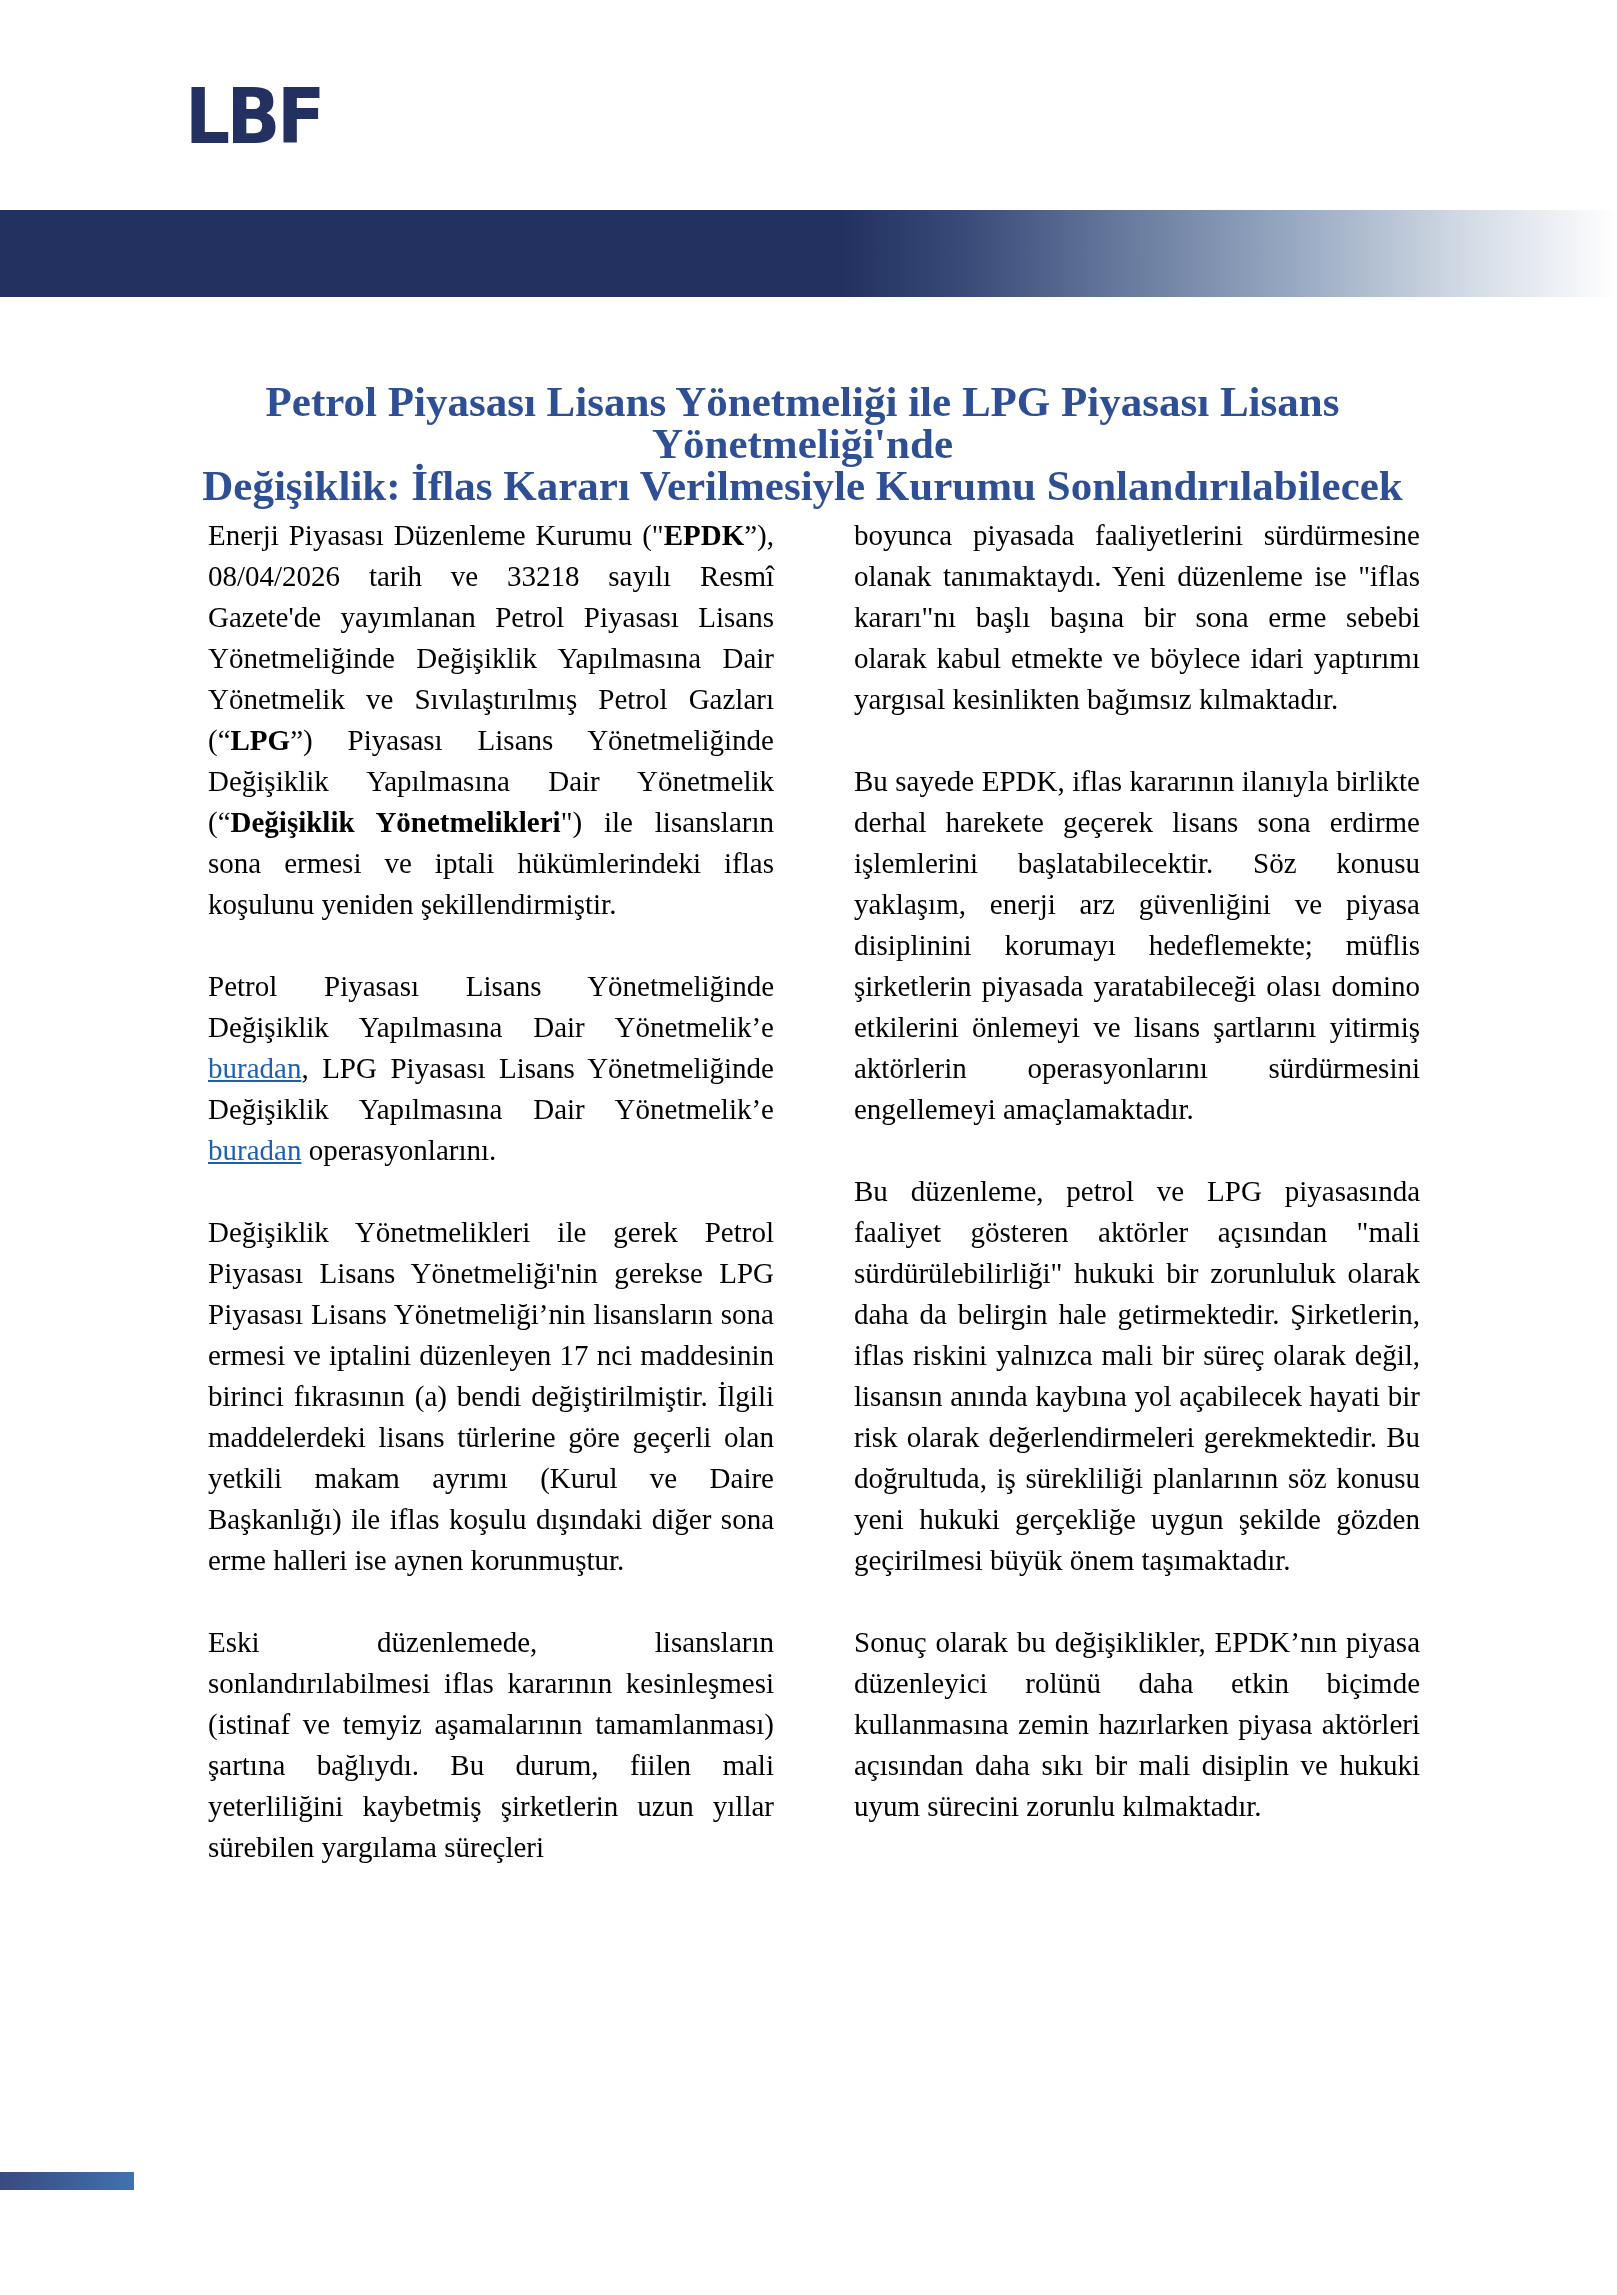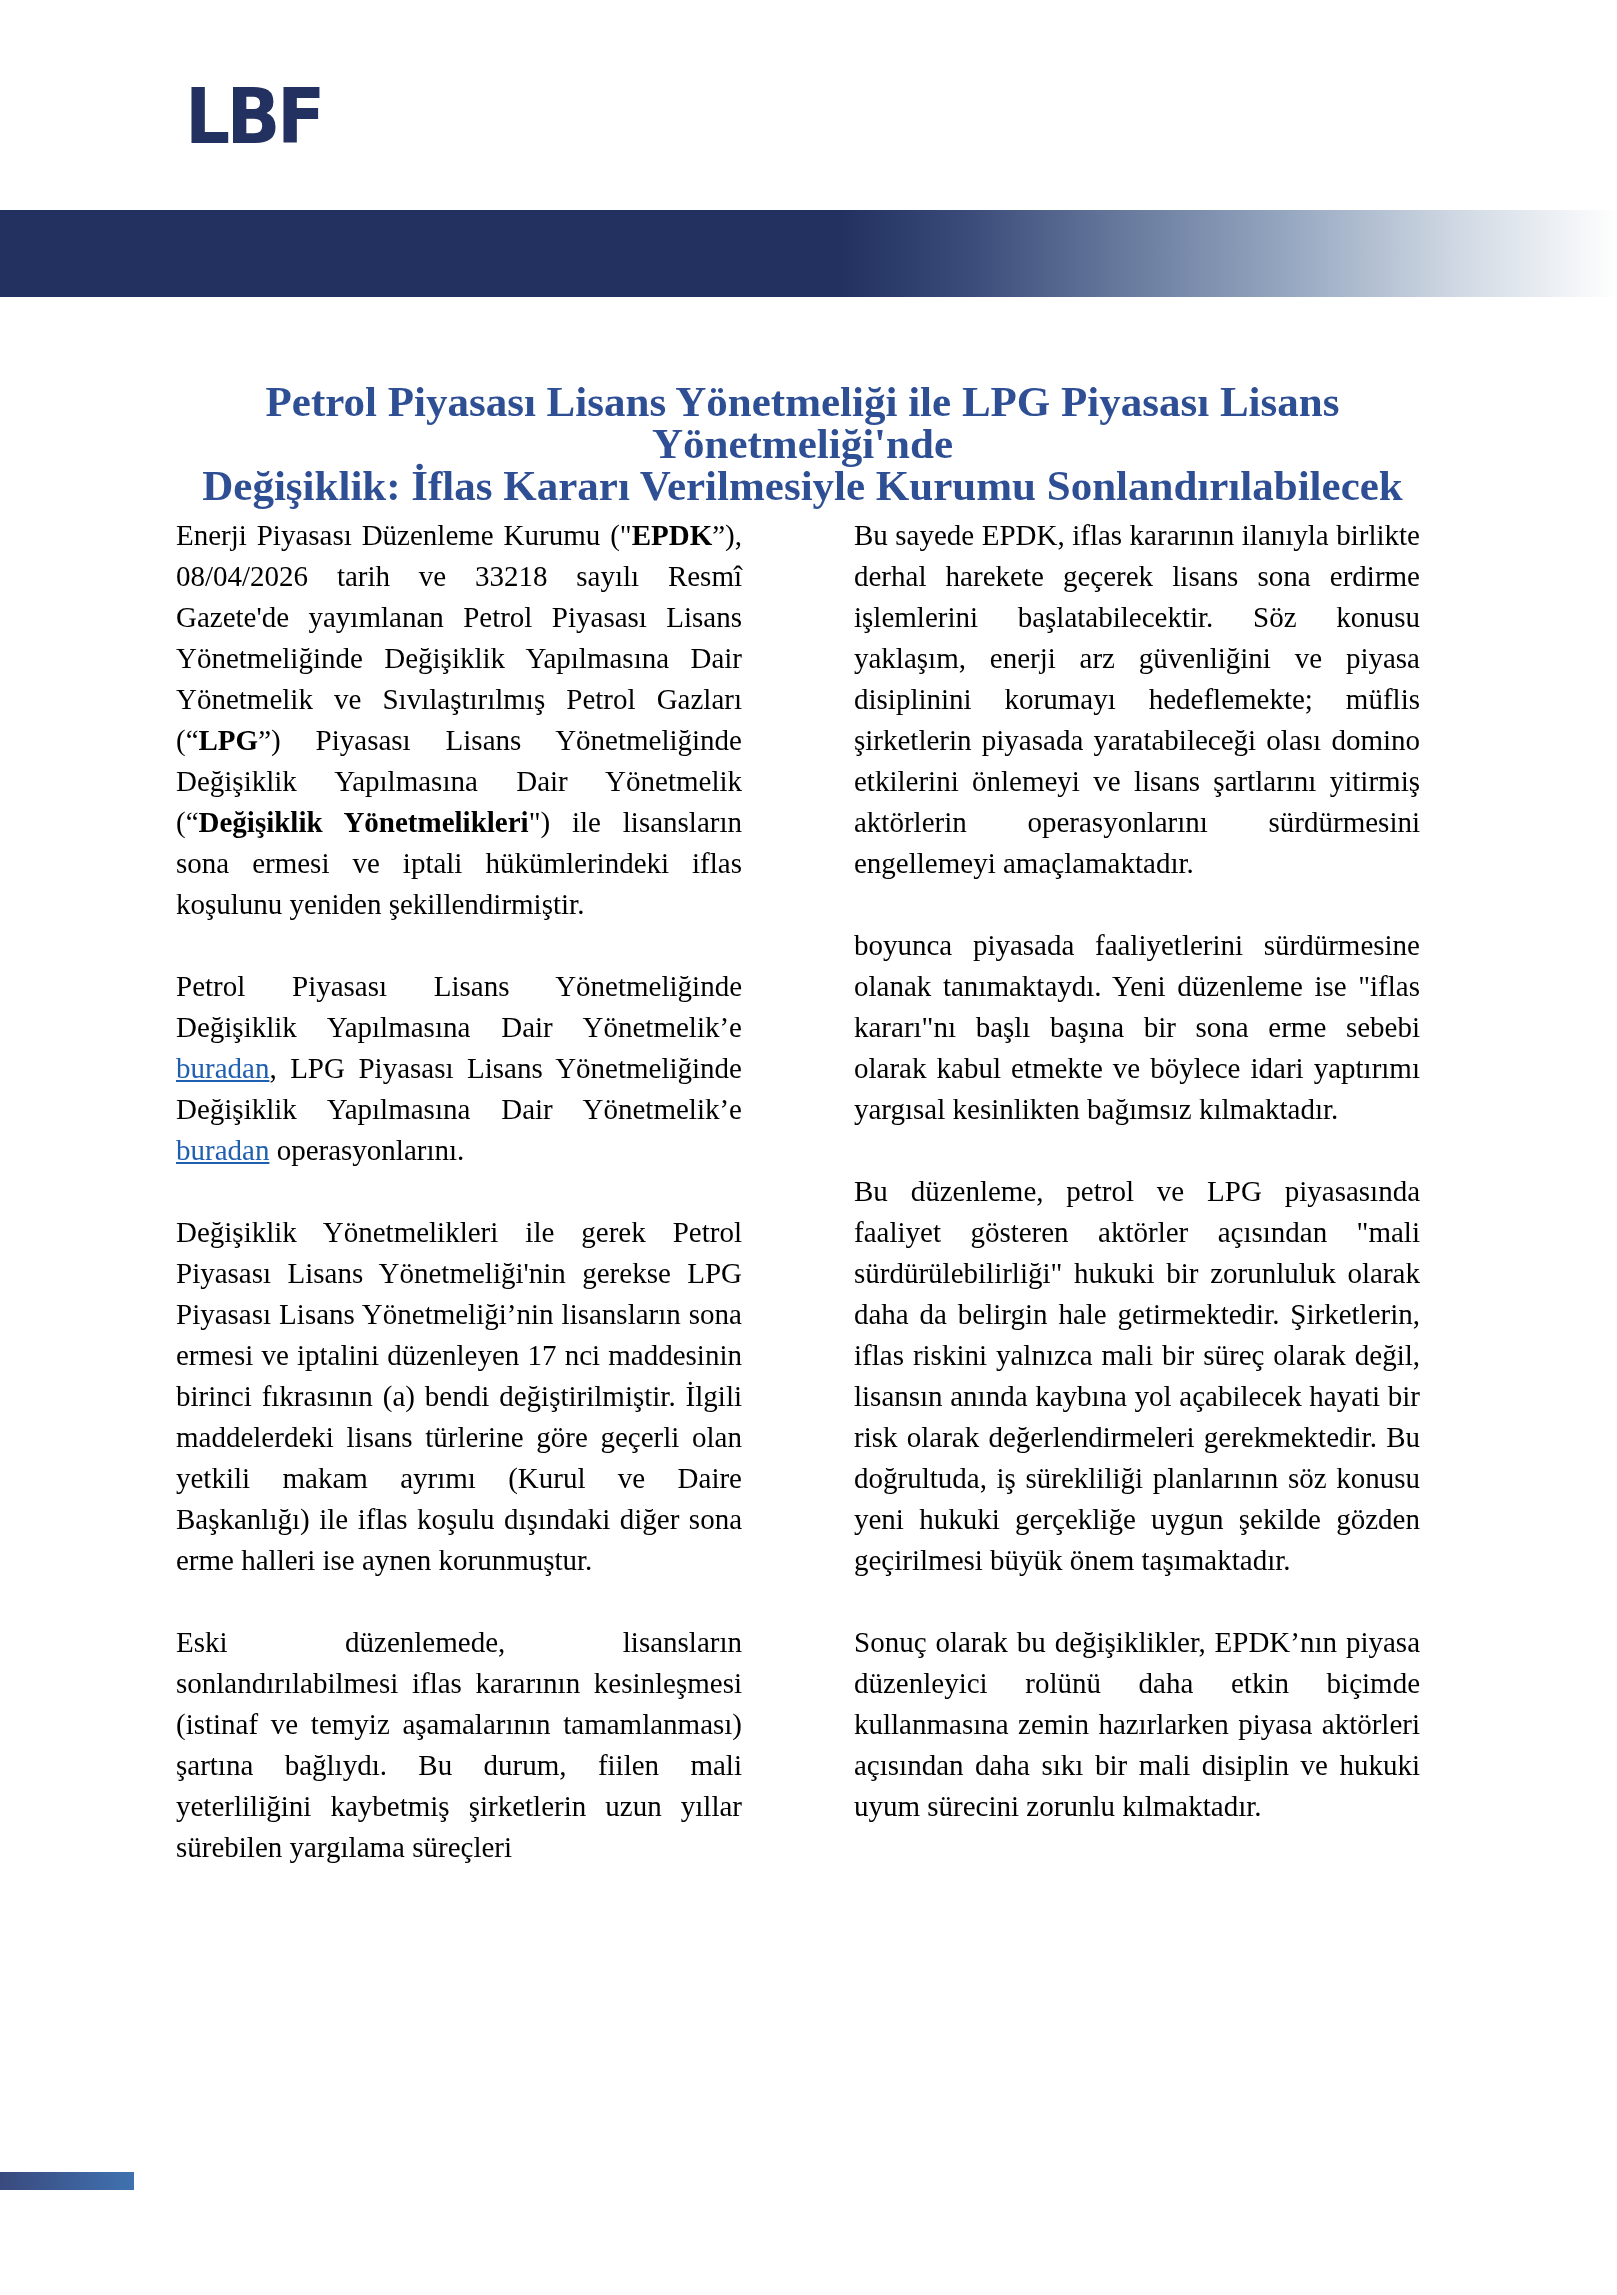--- a/index.html
+++ b/index.html
@@ -5,21 +5,21 @@
   html, body { margin: 0; padding: 0; background: #ffffff; }
   body { width: 1618px; height: 2295px; position: relative; overflow: hidden; }
   .logo { position: absolute; left: 185px; top: 72px; height: 72px; display: flex; align-items: baseline; font-family: "DejaVu Sans", sans-serif; }
   .logo .lbf { font-size: 77px; font-weight: 900; color: #22315f; letter-spacing: -3.9px; transform: scaleX(0.92); transform-origin: left; display: inline-block; margin-right: -2.6px; }
   .logo .partners { font-size: 77px; font-weight: 400; color: #6b78a8; letter-spacing: -1.3px; }
   .banner { position: absolute; left: 0; top: 210px; width: 1618px; height: 87px;
     background: linear-gradient(to right, #22315f 0%, #22315f 52%, #3b4c7a 60%, #6a7c9f 70%, #98a9c2 80%, #cfd8e3 90%, #ffffff 100%); }
   .title { position: absolute; left: 157px; width: 1291px; top: 381px; text-align: center;
     font-family: "Liberation Serif", serif; font-weight: 700; color: #2f4f95; font-size: 43px; line-height: 42px; }
   .col { position: absolute; top: 515px; width: 566px; font-family: "Liberation Serif", serif; font-size: 29px; line-height: 41px; color: #000; text-align: justify; }
-  .col.left { left: 176px; }
+  .col.left { left: 208px; }
   .col.right { left: 854px; }
   .col p { margin: 0 0 41px 0; }
   .col b { font-weight: 700; }
   .link { color: #1f5fb0; text-decoration: underline; }
   .footer-bar { position: absolute; left: 0; top: 2172px; width: 134px; height: 17.6px;
     background: linear-gradient(to right, #3a4a7e, #3f72b0); }
 </style>
 </head>
 <body>
 
@@ -35,20 +35,20 @@
 </div>
 
 <div class="col left">
   <p><span>Enerji Piyasası Düzenleme Kurumu ("</span><b>EPDK</b><span>”), 08/04/2026 tarih ve 33218 sayılı Resmî Gazete'de yayımlanan Petrol Piyasası Lisans Yönetmeliğinde Değişiklik Yapılmasına Dair Yönetmelik ve Sıvılaştırılmış Petrol Gazları (“</span><b>LPG</b><span>”) Piyasası Lisans Yönetmeliğinde Değişiklik Yapılmasına Dair Yönetmelik (“</span><b>Değişiklik Yönetmelikleri</b><span>") ile lisansların sona ermesi ve iptali hükümlerindeki iflas koşulunu yeniden şekillendirmiştir.</span></p>
   <p><span>Petrol Piyasası Lisans Yönetmeliğinde Değişiklik Yapılmasına Dair Yönetmelik’e </span><a class="link">buradan</a><span>, LPG Piyasası Lisans Yönetmeliğinde Değişiklik Yapılmasına Dair Yönetmelik’e </span><a class="link">buradan</a><span> operasyonlarını.</span></p>
   <p>Değişiklik Yönetmelikleri ile gerek Petrol Piyasası Lisans Yönetmeliği'nin gerekse LPG Piyasası Lisans Yönetmeliği’nin lisansların sona ermesi ve iptalini düzenleyen 17 nci maddesinin birinci fıkrasının (a) bendi değiştirilmiştir. İlgili maddelerdeki lisans türlerine göre geçerli olan yetkili makam ayrımı (Kurul ve Daire Başkanlığı) ile iflas koşulu dışındaki diğer sona erme halleri ise aynen korunmuştur.</p>
   <p>Eski düzenlemede, lisansların sonlandırılabilmesi iflas kararının kesinleşmesi (istinaf ve temyiz aşamalarının tamamlanması) şartına bağlıydı. Bu durum, fiilen mali yeterliliğini kaybetmiş şirketlerin uzun yıllar sürebilen yargılama süreçleri</p>
 </div>
 
 <div class="col right">
+  <p>boyunca piyasada faaliyetlerini sürdürmesine olanak tanımaktaydı. Yeni düzenleme ise "iflas kararı"nı başlı başına bir sona erme sebebi olarak kabul etmekte ve böylece idari yaptırımı yargısal kesinlikten bağımsız kılmaktadır.</p>
   <p>Bu sayede EPDK, iflas kararının ilanıyla birlikte derhal harekete geçerek lisans sona erdirme işlemlerini başlatabilecektir. Söz konusu yaklaşım, enerji arz güvenliğini ve piyasa disiplinini korumayı hedeflemekte; müflis şirketlerin piyasada yaratabileceği olası domino etkilerini önlemeyi ve lisans şartlarını yitirmiş aktörlerin operasyonlarını sürdürmesini engellemeyi amaçlamaktadır.</p>
-  <p>boyunca piyasada faaliyetlerini sürdürmesine olanak tanımaktaydı. Yeni düzenleme ise "iflas kararı"nı başlı başına bir sona erme sebebi olarak kabul etmekte ve böylece idari yaptırımı yargısal kesinlikten bağımsız kılmaktadır.</p>
   <p>Bu düzenleme, petrol ve LPG piyasasında faaliyet gösteren aktörler açısından "mali sürdürülebilirliği" hukuki bir zorunluluk olarak daha da belirgin hale getirmektedir. Şirketlerin, iflas riskini yalnızca mali bir süreç olarak değil, lisansın anında kaybına yol açabilecek hayati bir risk olarak değerlendirmeleri gerekmektedir. Bu doğrultuda, iş sürekliliği planlarının söz konusu yeni hukuki gerçekliğe uygun şekilde gözden geçirilmesi büyük önem taşımaktadır.</p>
   <p>Sonuç olarak bu değişiklikler, EPDK’nın piyasa düzenleyici rolünü daha etkin biçimde kullanmasına zemin hazırlarken piyasa aktörleri açısından daha sıkı bir mali disiplin ve hukuki uyum sürecini zorunlu kılmaktadır.</p>
 </div>
 
 <div class="footer-bar"></div>
 
 
 </body></html>

